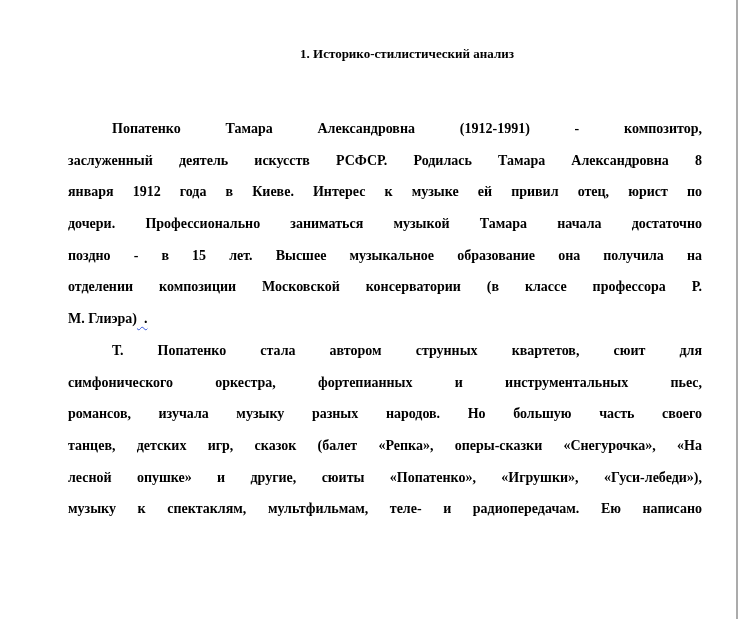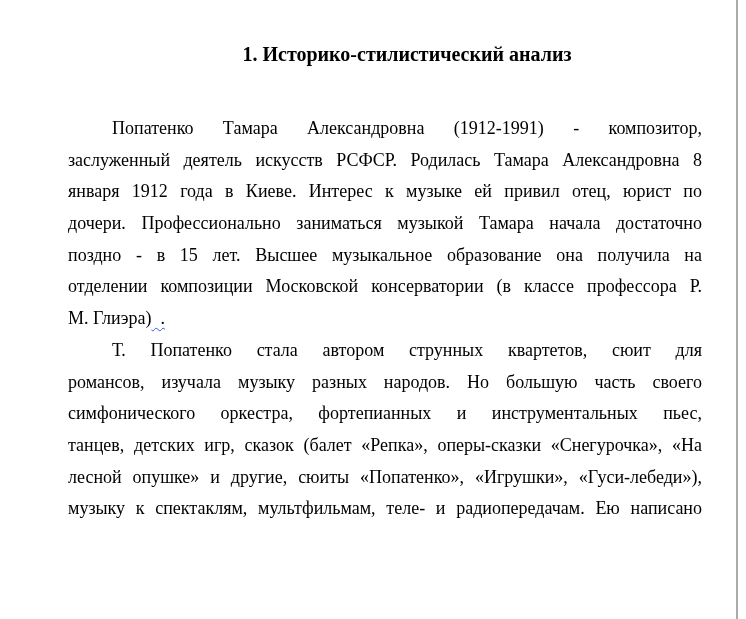--- a/index.html
+++ b/index.html
@@ -35,38 +35,39 @@
     width: 634px;
   }
   .heading {
     position: absolute;
     top: 38px;
     left: 0;
     width: 634px;
     text-indent: 44px;
     text-align: center;
     font-weight: bold;
-    font-size: 20px;
+    font-size: 13px;
     line-height: 32px;
     white-space: nowrap;
   }
   .bodytext {
     position: absolute;
     top: 113px;
     left: 0;
     width: 634px;
   }
   .line {
-    font-size: 18px;
+    font-size: 14px;
     line-height: 31.7px;
     height: 31.7px;
     white-space: nowrap;
     text-align: justify;
     text-align-last: justify;
     text-justify: inter-word;
+    font-weight: bold;
   }
   .line.indent {
     text-indent: 44px;
   }
   .line.para-end {
     text-align-last: left;
   }
   .squiggle {
     text-decoration-line: underline;
     text-decoration-style: wavy;
@@ -88,22 +89,22 @@
 
       <div class="line indent">Попатенко Тамара Александровна (1912-1991) - композитор,</div>
       <div class="line">заслуженный деятель искусств РСФСР. Родилась Тамара Александровна 8</div>
       <div class="line">января 1912 года в Киеве. Интерес к музыке ей привил отец, юрист по</div>
       <div class="line">дочери. Профессионально заниматься музыкой Тамара начала достаточно</div>
       <div class="line">поздно - в 15 лет. Высшее музыкальное образование она получила на</div>
       <div class="line">отделении композиции Московской консерватории (в классе профессора Р.</div>
       <div class="line para-end"><span>М. Глиэра)</span><span class="squiggle">&nbsp;&nbsp;.</span></div>
 
       <div class="line indent">Т. Попатенко стала автором струнных квартетов, сюит для</div>
+      <div class="line">симфонического оркестра, фортепианных и инструментальных пьес,</div>
       <div class="line">романсов, изучала музыку разных народов. Но большую часть своего</div>
-      <div class="line">симфонического оркестра, фортепианных и инструментальных пьес,</div>
       <div class="line">танцев, детских игр, сказок (балет «Репка», оперы-сказки «Снегурочка», «На</div>
       <div class="line">лесной опушке» и другие, сюиты «Попатенко», «Игрушки», «Гуси-лебеди»),</div>
       <div class="line">музыку к спектаклям, мультфильмам, теле- и радиопередачам. Ею написано</div>
 
     </div>
   </div>
 
   <div class="page-edge"></div>
 
 </div>

